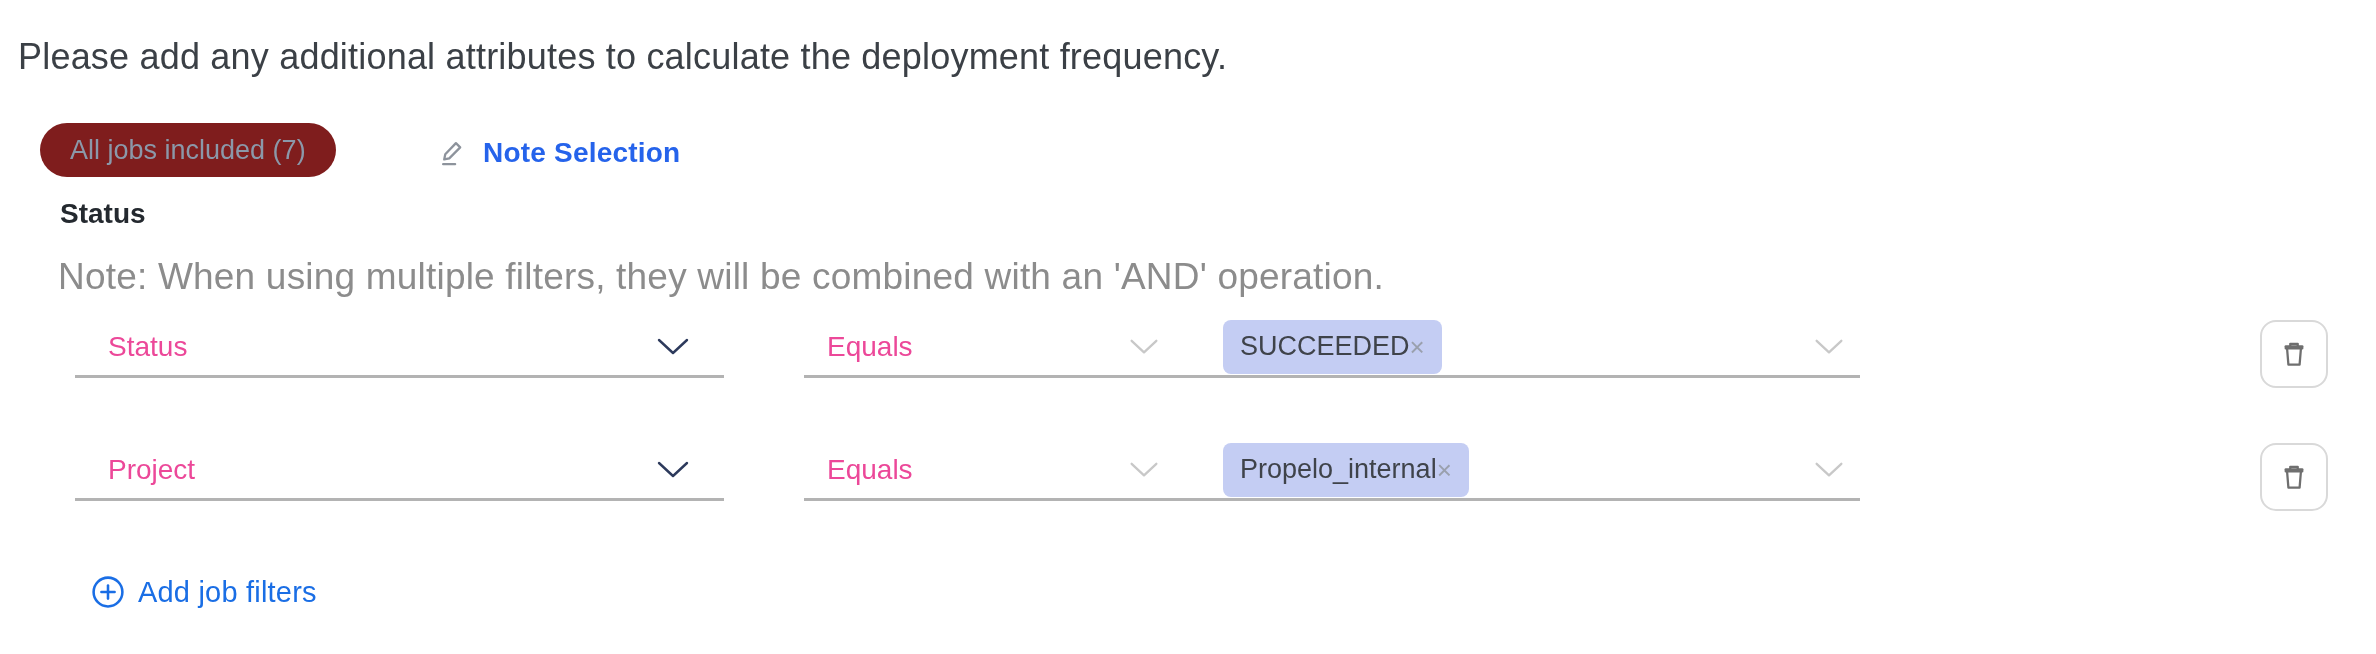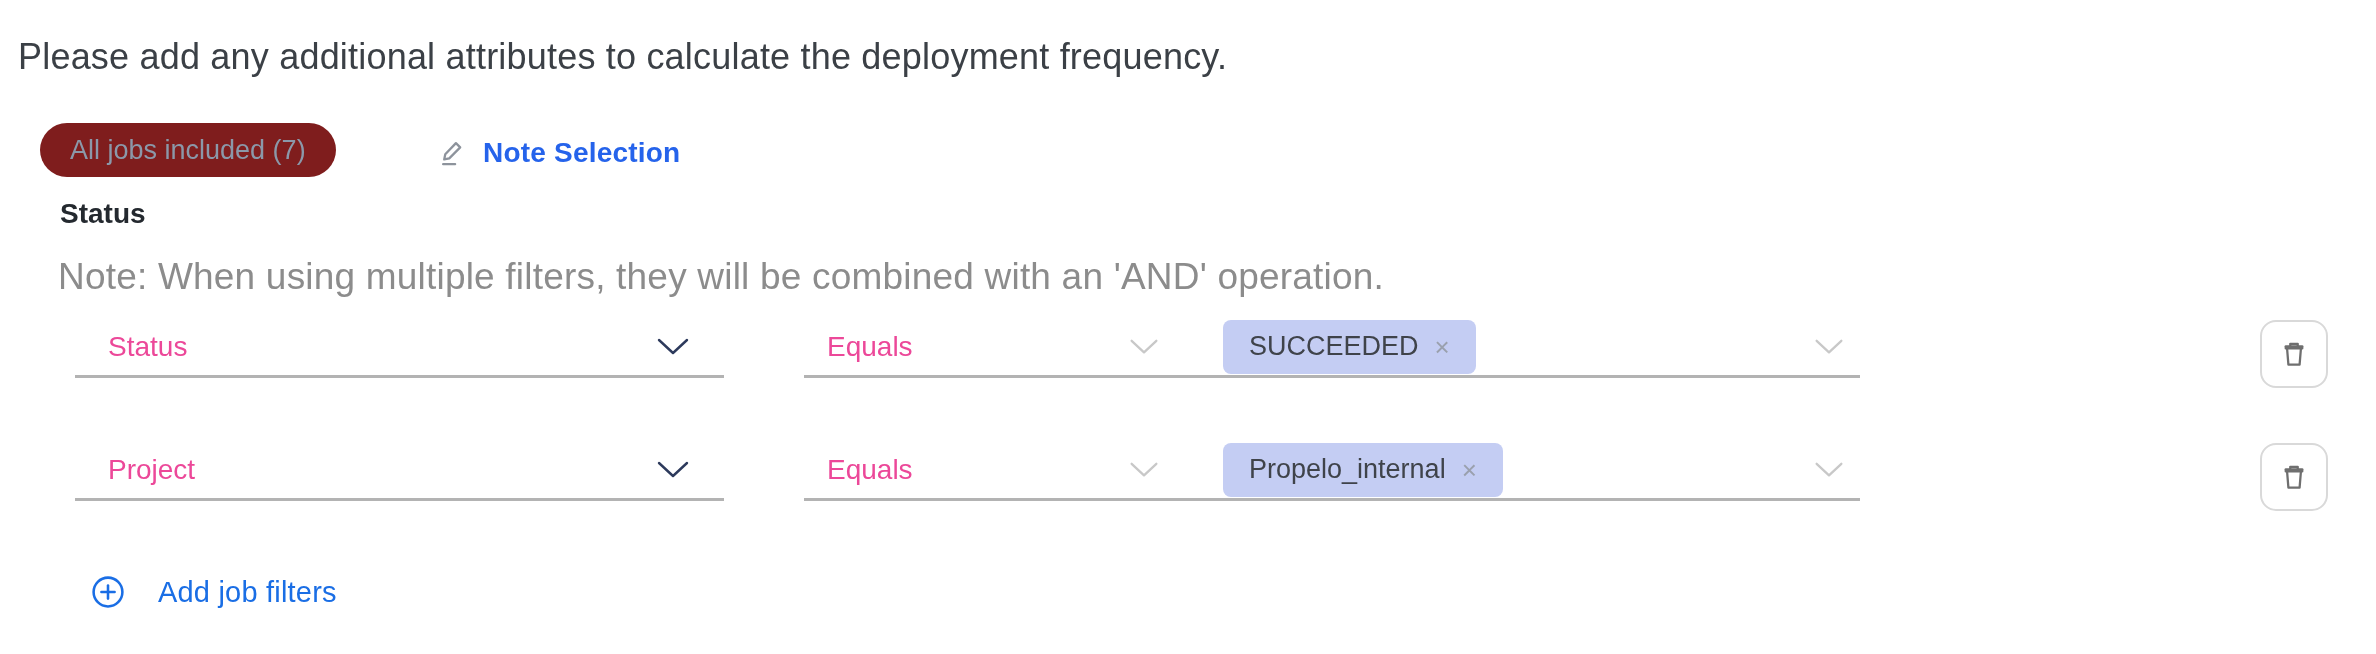--- a/index.html
+++ b/index.html
@@ -51,38 +51,38 @@
   .sel-field    { left: 75px;  width: 649px; }
   .sel-field .sel-label { padding-left: 33px; }
   .sel-field .chevron { right: 34px; }
   .sel-operator { left: 804px; width: 413px; }
   .sel-operator .sel-label { padding-left: 23px; }
   .sel-operator .chevron { right: 58px; }
   .sel-value    { left: 1211px; width: 649px; }
   .sel-value .chevron { right: 16px; }
 
   .tag {
-    display: inline-flex; align-items: center; gap: 16px;
-    margin-left: 12px; height: 54px; padding: 0 26px;
+    display: inline-flex; align-items: center; gap: 0;
+    margin-left: 12px; height: 54px; padding: 0 17px;
     background: #c4cdf3; border-radius: 8px;
     font-size: 27px; color: #3f434a;
   }
   .tag .tag-x { color: #9aa0ad; font-size: 26px; cursor: pointer; line-height: 1; }
 
   .trash-btn {
     position: absolute; left: 2260px; width: 68px; height: 68px;
     background: #ffffff; border: 2px solid #d9d9d9; border-radius: 16px;
     display: flex; align-items: center; justify-content: center; cursor: pointer;
   }
   .trash-btn.t1 { top: 320px; }
   .trash-btn.t2 { top: 443px; }
 
   .add-link {
     position: absolute; left: 90px; top: 572px; height: 40px;
-    display: inline-flex; align-items: center; gap: 32px; cursor: pointer;
+    display: inline-flex; align-items: center; gap: 12px; cursor: pointer;
   }
   .add-link .label { color: #1a6ee5; font-size: 29px; font-weight: 500; letter-spacing: 0.2px; }
 </style>
 </head>
 <body>
 
 <div class="canvas">
 
   <div class="page-title">Please add any additional attributes to calculate the deployment frequency.</div>
 

